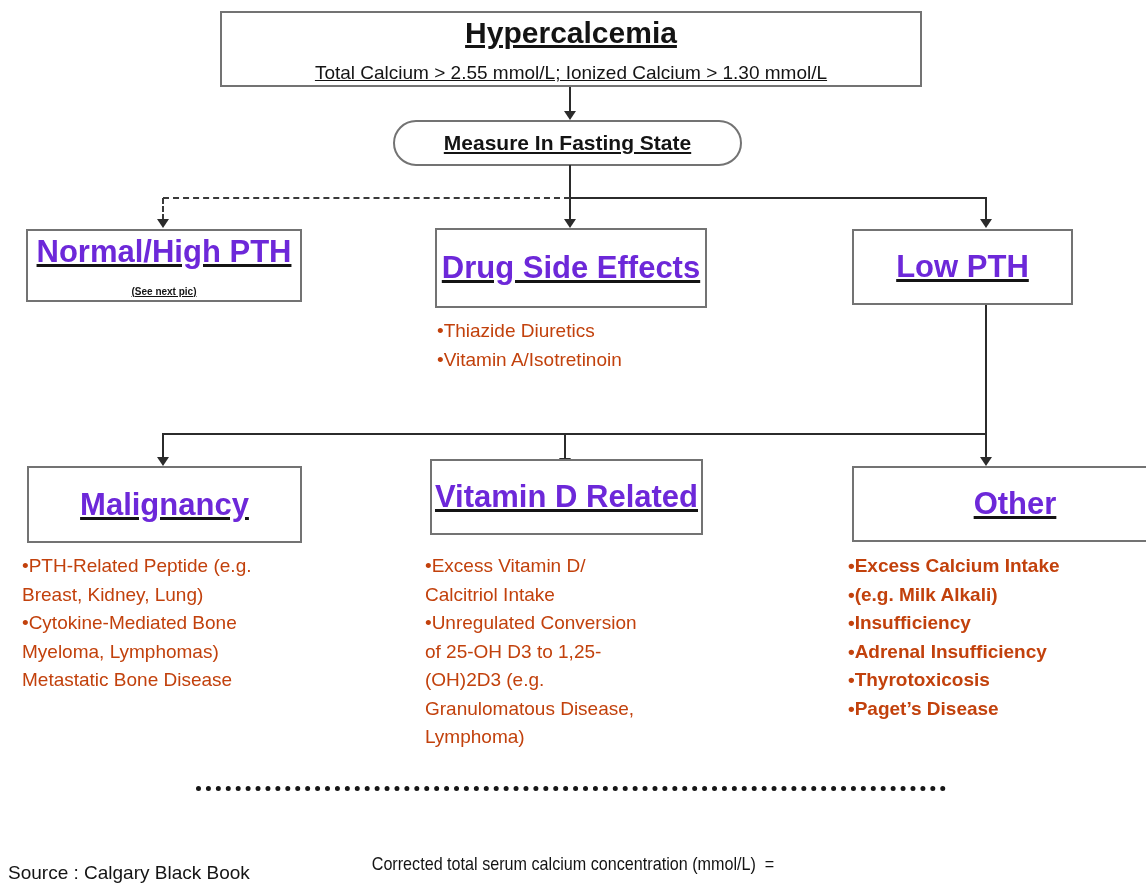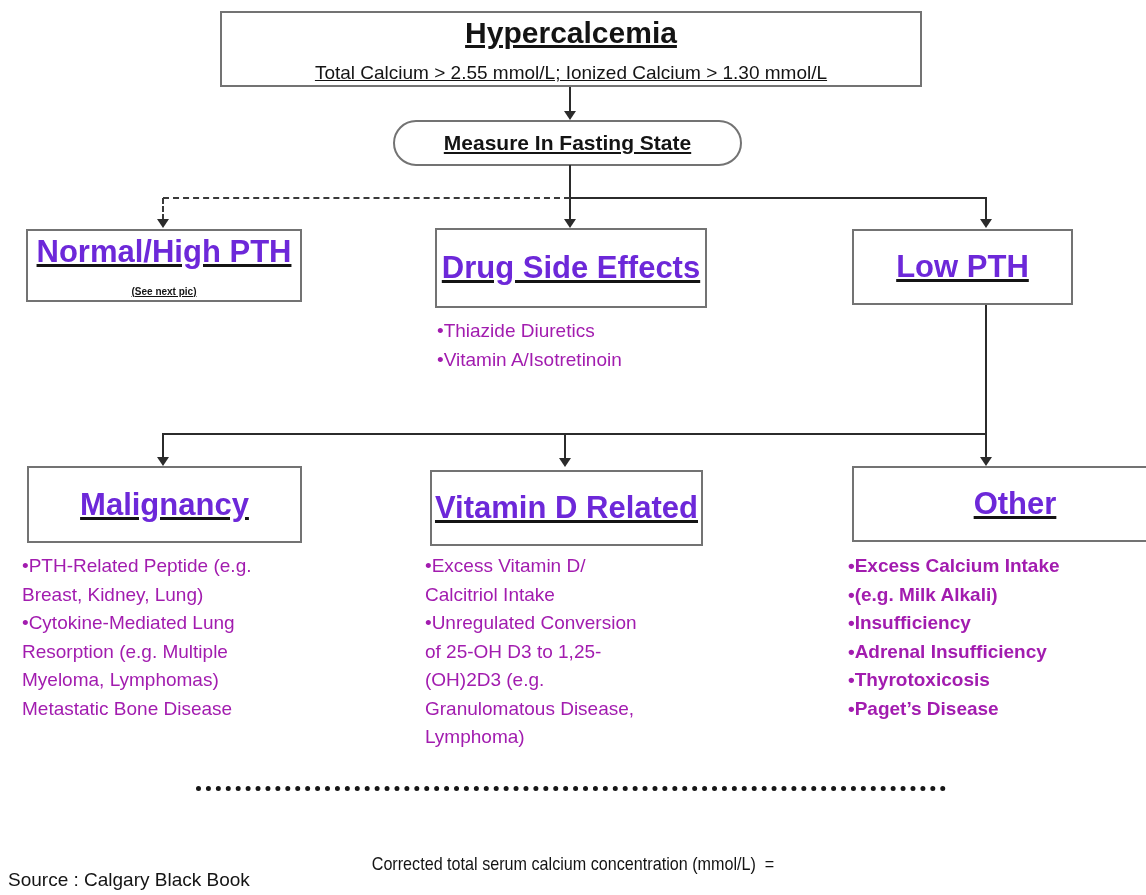--- a/index.html
+++ b/index.html
@@ -20,28 +20,28 @@
   .pill-title{font-weight:bold;font-size:21px;color:#141414;}
   .vline{position:absolute;width:0;border-left:2px solid #2b2b2b;}
   .hline{position:absolute;height:0;border-top:2px solid #2b2b2b;}
   .vdash{border-left:2px dashed #3a3a3a;}
   .hdash{border-top:2px dashed #3a3a3a;}
   .arrowhead{
     position:absolute;width:0;height:0;
     border-left:6px solid transparent;border-right:6px solid transparent;
     border-top:9px solid #2b2b2b;
   }
-  .list{position:absolute;font-size:19px;line-height:28.5px;color:#a21caf;}
+  .list{position:absolute;font-size:19px;line-height:28.5px;color:#c2410c;}
   .dotted-rule{position:absolute;height:0;border-top:5px dotted #161616;}
   .formula{
     position:absolute;left:98px;top:801px;width:950px;text-align:center;
     font-size:19px;line-height:25px;color:#141414;white-space:pre-wrap;
     transform:scaleX(0.85);transform-origin:50% 50%;
   }
-  .source{position:absolute;left:8px;top:862px;font-size:19px;color:#141414;margin-top:7px;}
+  .source{position:absolute;left:8px;top:862px;font-size:19px;color:#141414;}
 </style>
 </head>
 <body>
 
 <div id="stage">
 
   <div class="box" style="left:220px;top:11px;width:702px;height:76px;">
     <div class="big-title">Hypercalcemia</div>
     <div class="sub-title">Total Calcium &gt; 2.55 mmol/L; Ionized Calcium &gt; 1.30 mmol/L</div>
   </div>
@@ -91,33 +91,32 @@
   <div class="vline" style="left:564px;top:433px;height:26px;"></div>
   <div class="arrowhead" style="left:559px;top:458px;"></div>
 
   <div class="vline" style="left:985px;top:433px;height:25px;"></div>
   <div class="arrowhead" style="left:980px;top:457px;"></div>
 
   <div class="box" style="left:27px;top:466px;width:275px;height:77px;">
     <div class="box-title">Malignancy</div>
   </div>
 
-  <div class="box" style="left:430px;top:470px;width:273px;height:76px;">
+  <div class="box" style="left:430px;top:459px;width:273px;height:76px;">
     <div class="box-title">Vitamin D Related</div>
   </div>
 
   <div class="box" style="left:852px;top:466px;width:326px;height:76px;">
     <div class="box-title">Other</div>
   </div>
 
   <div class="list" style="left:22px;top:552px;">
     <div>•PTH-Related Peptide (e.g.</div>
     <div>Breast, Kidney, Lung)</div>
-    <div>•Cytokine-Mediated Lung</div>
-    <div>Resorption (e.g. Multiple</div>
+    <div>•Cytokine-Mediated Bone</div>
     <div>Myeloma, Lymphomas)</div>
     <div>Metastatic Bone Disease</div>
   </div>
 
   <div class="list" style="left:425px;top:552px;">
     <div>•Excess Vitamin D/</div>
     <div>Calcitriol Intake</div>
     <div>•Unregulated Conversion</div>
     <div>of 25-OH D3 to 1,25-</div>
     <div>(OH)2D3 (e.g.</div>

